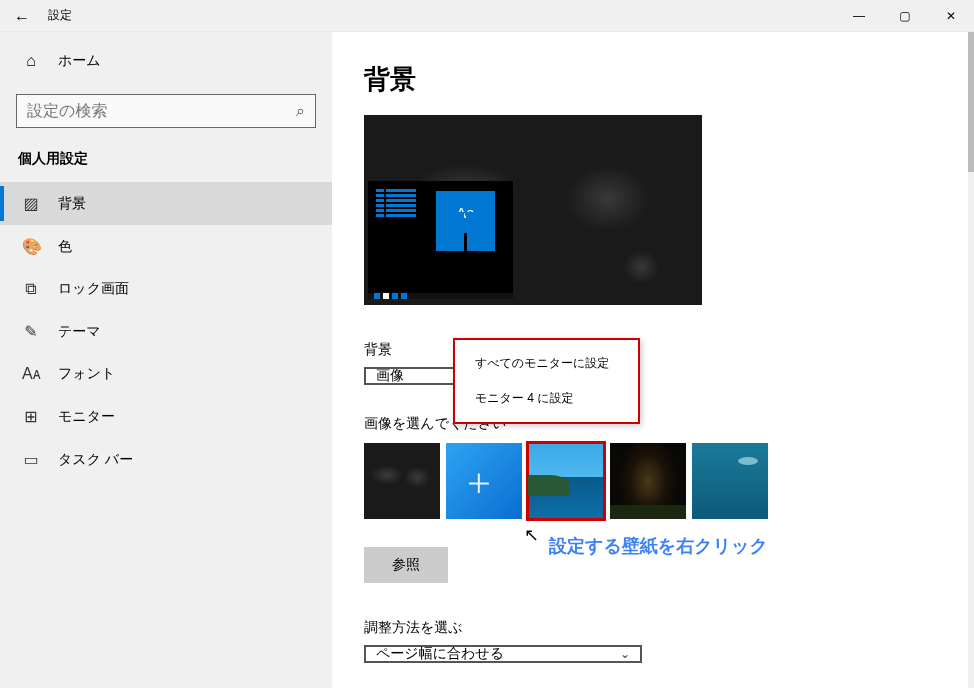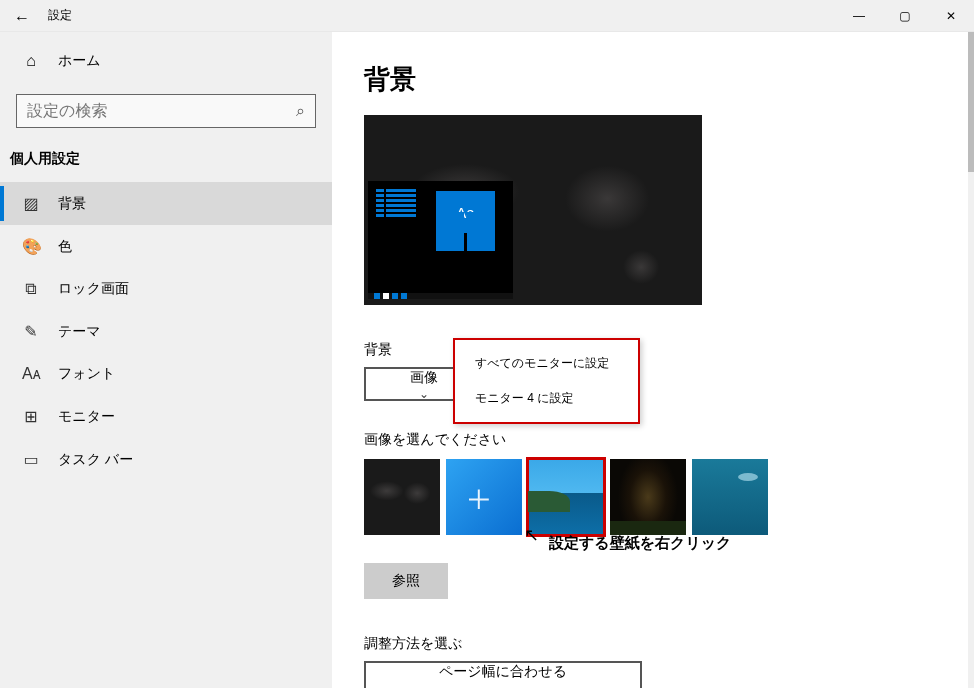--- a/index.html
+++ b/index.html
@@ -15,21 +15,21 @@
 .sidebar { width: 332px; background: #f0f0f0; padding-top: 10px; position: relative; }
 .content { flex: 1; padding: 30px 0 0 32px; position: relative; overflow: hidden; background: #fff; }
 
 .home-row { display: flex; align-items: center; padding: 10px 22px; gap: 18px; font-size: 14px; }
 .home-row .icn { width: 18px; text-align: center; font-size: 16px; }
 
 .searchbox { margin: 14px 16px 18px; height: 34px; border: 1px solid #666; background: #f9f9f9; display: flex; align-items: center; padding: 0 10px; color: #666; }
 .searchbox input { flex: 1; border: none; background: transparent; outline: none; font-size: 16px; color: #333; }
 .searchbox .sicon { font-size: 16px; color: #555; }
 
-.cat-title { font-weight: 600; padding: 4px 10px 14px; font-size: 14px; }
+.cat-title { font-weight: 600; padding: 4px 18px 14px; font-size: 14px; }
 
 .nav-item { display: flex; align-items: center; padding: 12px 22px; gap: 18px; font-size: 14px; position: relative; }
 .nav-item.active { background: #d9d9d9; }
 .nav-item.active::before { content: ''; position: absolute; left: 0; top: 4px; bottom: 4px; width: 4px; background: #0078d4; }
 .nav-item .icn { width: 18px; text-align: center; font-size: 16px; color: #333; }
 
 h1.page-title { font-size: 26px; font-weight: 600; margin-bottom: 18px; }
 
 .preview { width: 338px; height: 190px; background: #111; position: relative; overflow: hidden; }
 .preview .map { position: absolute; inset: 0; background:
@@ -41,21 +41,21 @@
 .preview .window .bar { position: absolute; left: 8px; top: 8px; display: grid; grid-template-columns: 8px 30px; gap: 2px; }
 .preview .window .bar div { height: 3px; background: #0078d4; }
 .preview .tiles { position: absolute; left: 68px; top: 10px; display: grid; grid-template-columns: 28px 28px; grid-auto-rows: 18px; gap: 3px; }
 .preview .tiles div { background: #0078d4; }
 .preview .tiles .big { grid-column: 1 / 3; height: 42px; display: flex; align-items: center; justify-content: center; color: #fff; font-size: 15px; }
 .preview .taskbar { position: absolute; left: 0; right: 0; bottom: 0; height: 6px; background: #111; display: flex; gap: 3px; padding-left: 6px; }
 .preview .taskbar span { width: 6px; height: 6px; background: #0078d4; }
 .preview .taskbar span.w { background: #fff; }
 
 .section-label { margin-top: 36px; font-size: 14px; }
-.dropdown { margin-top: 8px; width: 278px; height: 34px; border: 2px solid #555; display: flex; align-items: center; justify-content: space-between; padding: 0 10px; background: #fff; font-size: 14px; flex-direction: column; }
+.dropdown { margin-top: 8px; width: 278px; height: 18px; border: 2px solid #555; display: flex; align-items: center; justify-content: space-between; padding: 0 10px; background: #fff; font-size: 14px; }
 .dropdown .chev { font-size: 12px; color: #444; }
 
 .thumb-label { margin-top: 30px; font-size: 14px; }
 .thumbs { margin-top: 10px; display: flex; gap: 6px; }
 .thumb { width: 76px; height: 76px; background: #333; position: relative; }
 .thumb.sel { outline: 3px solid #cc0000; outline-offset: -1px; }
 .thumb.tmap { background:
   radial-gradient(ellipse 28px 16px at 30% 42%, #3d3b3b 0%, transparent 60%),
   radial-gradient(ellipse 22px 18px at 70% 45%, #3d3b3b 0%, transparent 60%),
   #1a1a1a; }
@@ -67,21 +67,21 @@
 .thumb.tnight::after { content:''; position:absolute; left:0; right:0; bottom:0; height:18%; background:#1a2810; }
 .thumb.tocean { background: linear-gradient(to bottom, #1a7a9a 0%, #0d5a7a 100%); }
 .thumb.tocean::before { content:''; position:absolute; right:10px; top:14px; width:20px; height:8px; background:#a8d8e8; border-radius:50%; opacity:0.7; }
 
 .browse-btn { margin-top: 28px; width: 84px; height: 36px; background: #ccc; border: none; font-size: 14px; }
 
 .ctx-menu { position: absolute; border: 2px solid #cc0000; background: #fff; width: 187px; padding: 6px 0; box-shadow: 2px 2px 6px rgba(0,0,0,0.2); }
 .ctx-item { padding: 9px 20px; font-size: 12px; }
 
 .cursor { position: absolute; font-size: 18px; color: #000; pointer-events: none; }
-.annot { position: absolute; color: #000000; font-weight: bold; font-size: 15px; }
+.annot { position: absolute; color: #3b82f6; font-weight: bold; font-size: 18px; }
 
 .scrolltrack { position: absolute; right: 0; top: 0; bottom: 0; width: 6px; background: #f0f0f0; }
 .scrollthumb { position: absolute; right: 0; top: 0; width: 6px; height: 140px; background: #bcbcbc; }
 </style>
 </head>
 <body>
 
 <div class="titlebar">
   <div class="back">
       <span>←</span>

